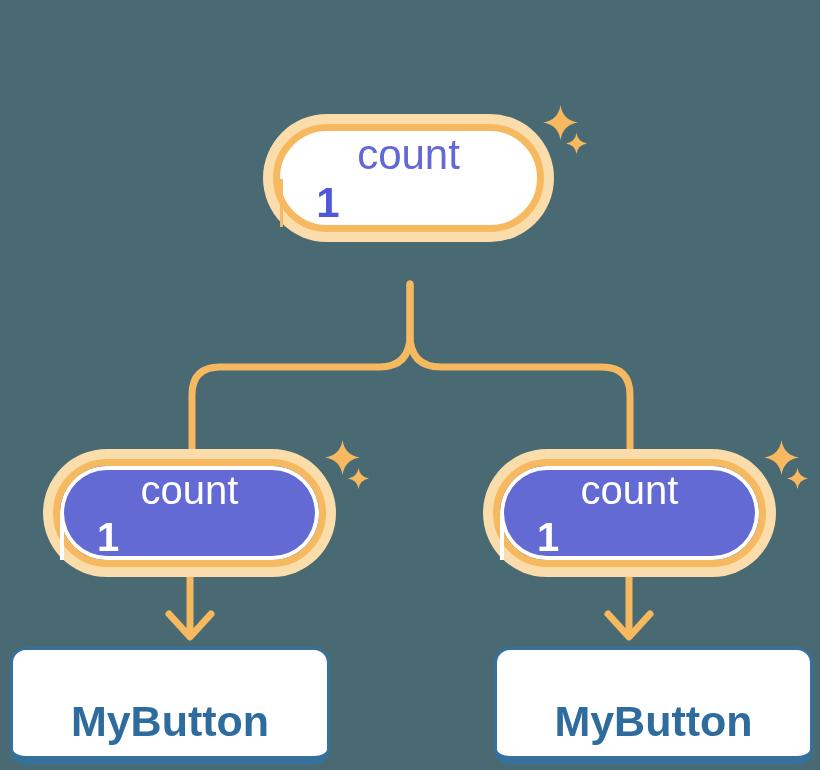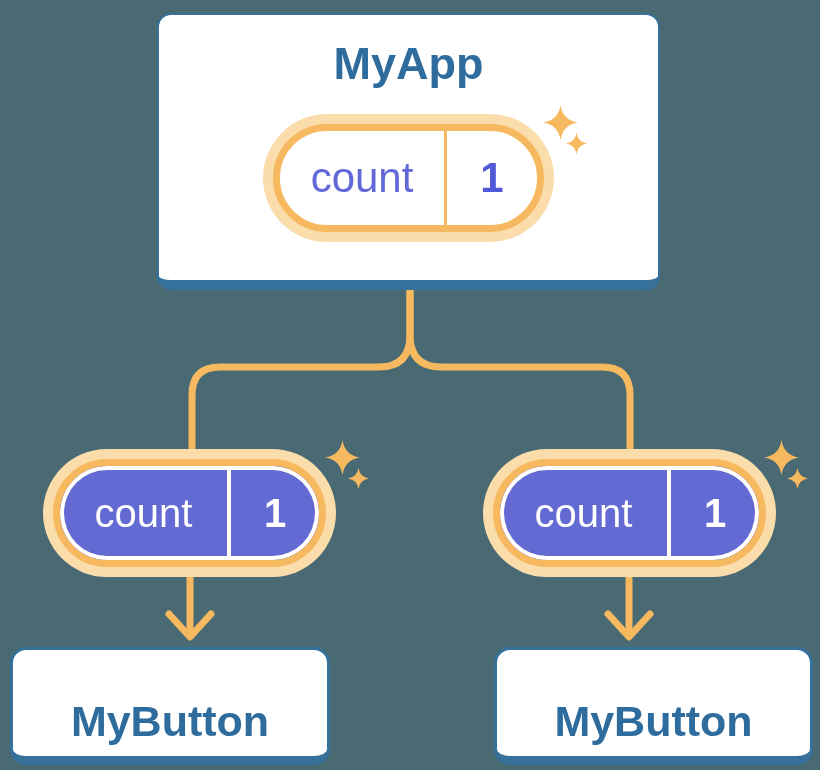--- a/index.html
+++ b/index.html
@@ -65,20 +65,21 @@
   .card--child .component-title{font-size:43px;margin-top:36px;}
   .pill{
     position:absolute;
     box-sizing:border-box;
     width:273px;height:108px;
     border:7px solid var(--orange);
     border-radius:999px;
     display:flex;
     align-items:stretch;
     z-index:2;
+    flex-direction:column;
   }
   .pill--light{
     left:273px;top:124px;width:271px;
     background:var(--card-bg);
     box-shadow:0 0 0 10px var(--orange-glow);
   }
   .pill--solid{
     background:var(--purple);
     box-shadow:0 0 0 10px var(--orange-glow), inset 0 0 0 4px var(--white-text);
   }
@@ -126,23 +127,20 @@
 
   <svg class="connectors" width="820" height="770" viewBox="0 0 820 770">
     <path d="M410 284 L410 335 Q410 367 379 367 L220 367 Q192 367 192 395 L192 452"></path>
     <path d="M410 284 L410 335 Q410 367 441 367 L602 367 Q630 367 630 395 L630 452"></path>
     <path d="M190 570 L190 633"></path>
     <path d="M169 614 L190 637 L211 614"></path>
     <path d="M629 570 L629 633"></path>
     <path d="M608 614 L629 637 L650 614"></path>
   </svg>
 
-  <div class="card card--root">
-    <span class="component-title">MyApp</span>
-  </div>
 
   <div class="pill pill--light">
     <span class="pill-label">count</span>
     <span class="pill-value">1</span>
   </div>
   <svg class="sparkle sparkle--top" width="44" height="49" viewBox="0 0 44 49">
       <use href="#sparkle-glyph"></use>
     </svg>
 
   <div class="pill pill--solid pill--solid-left">

